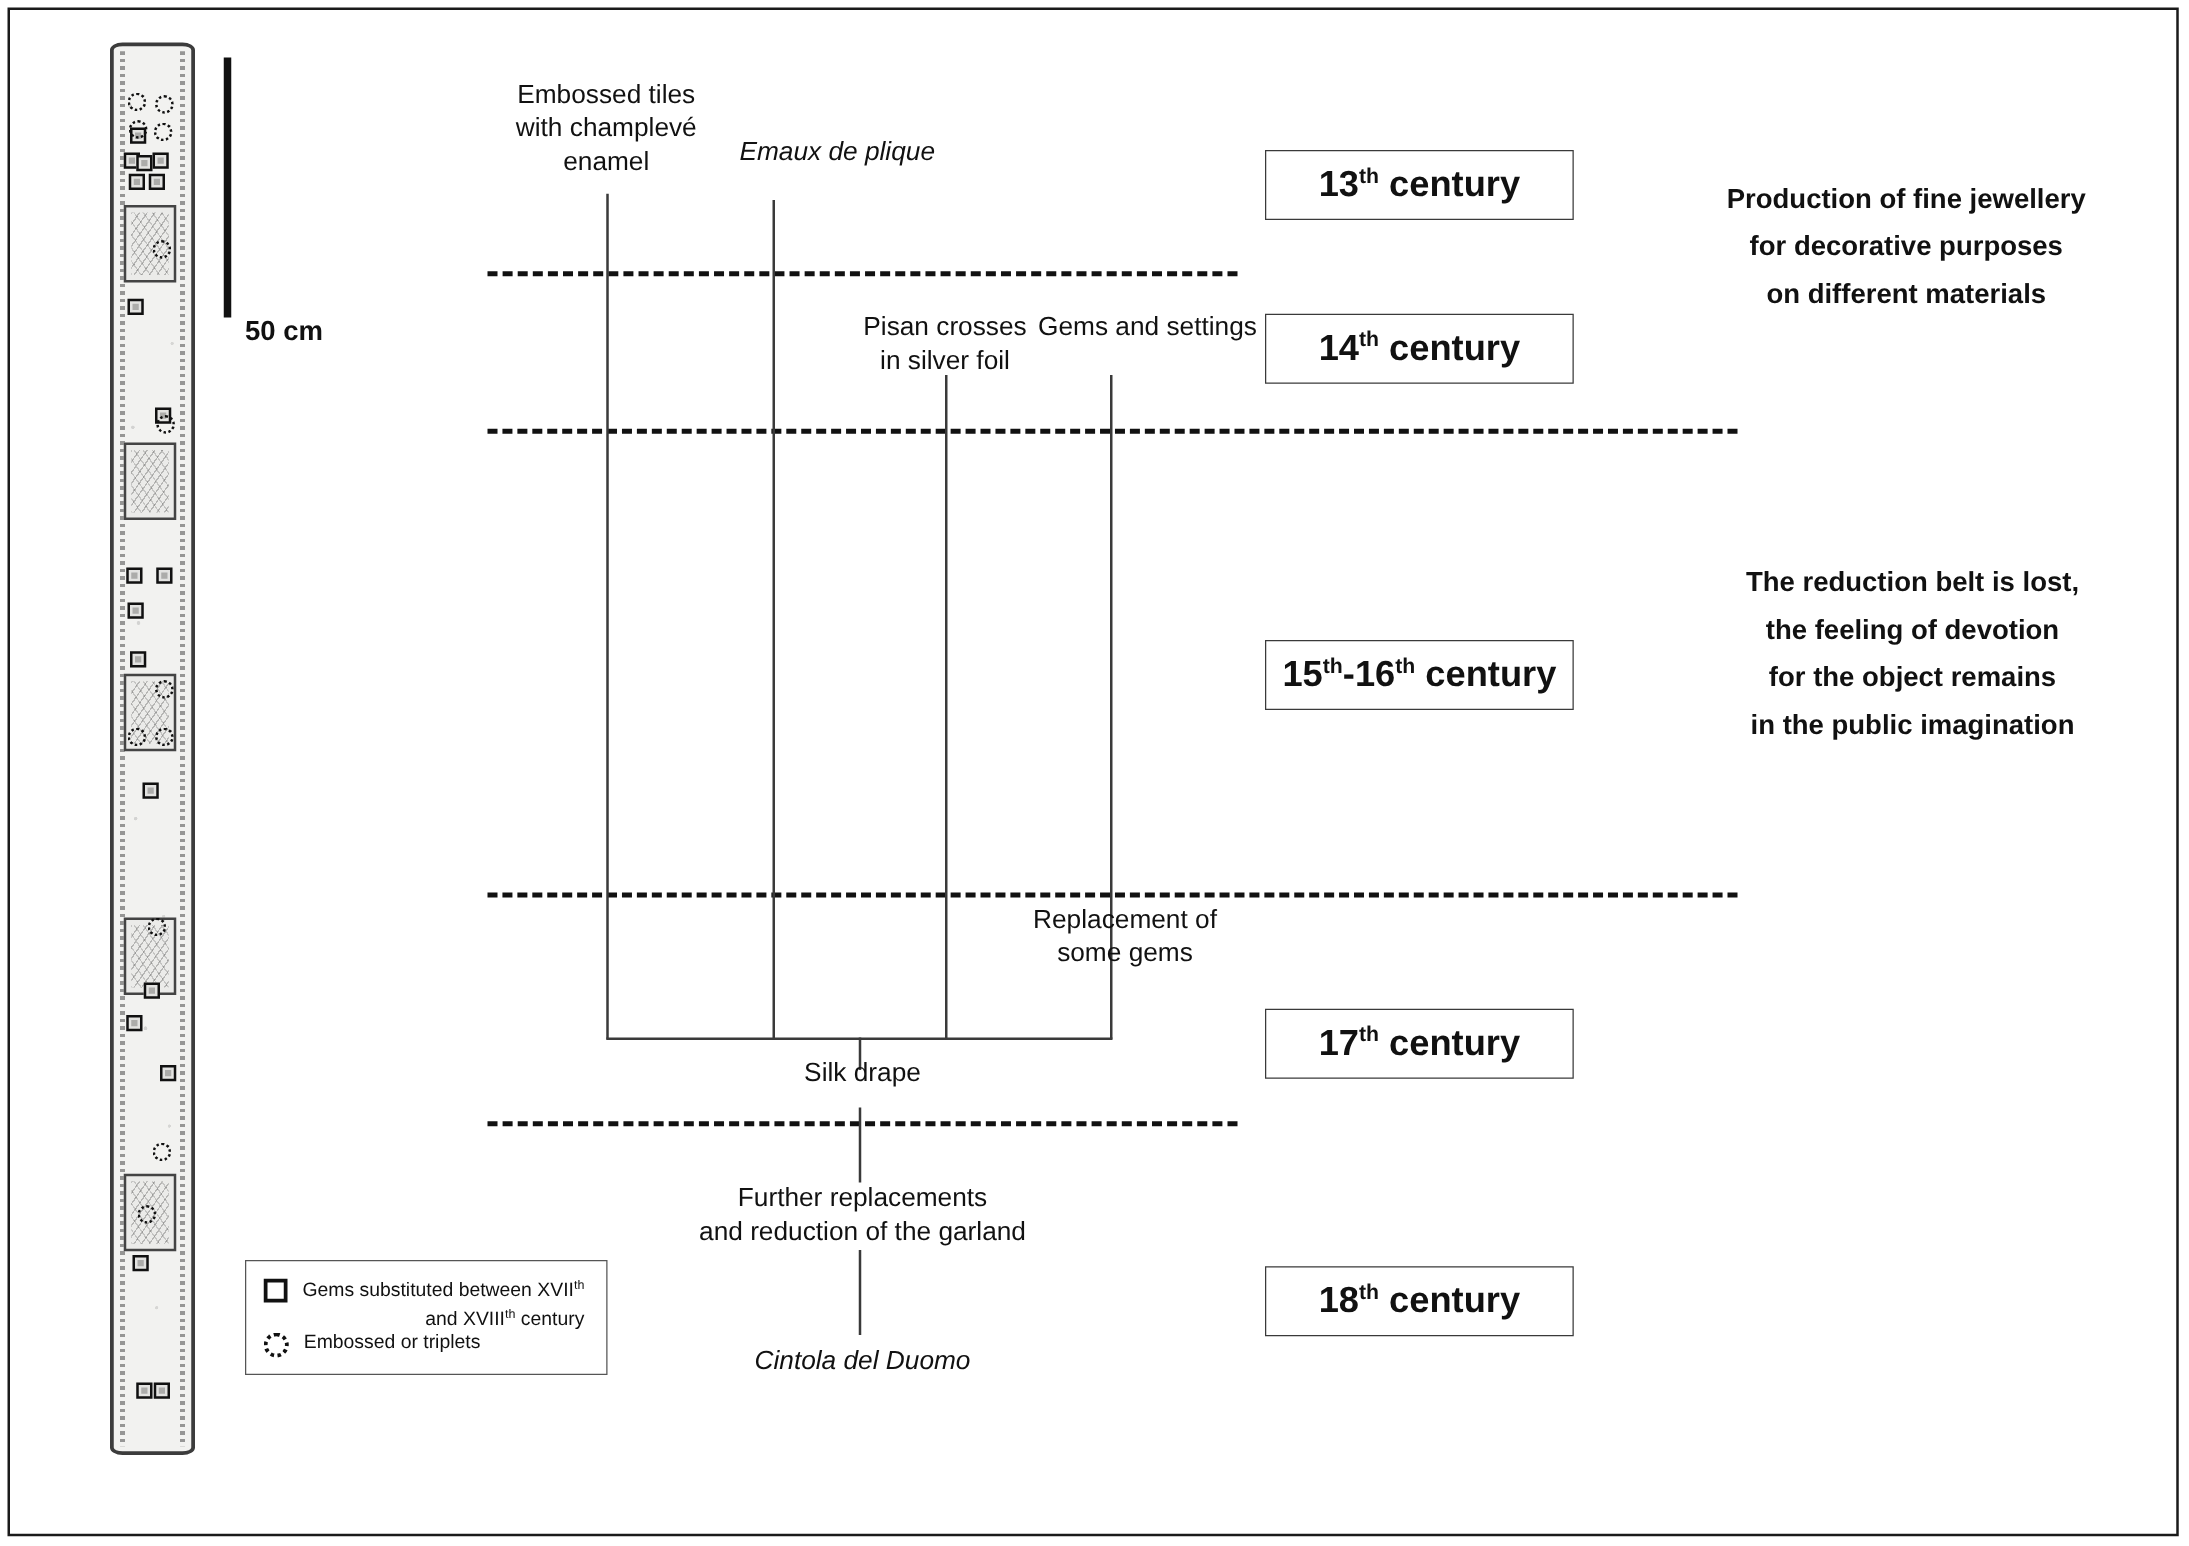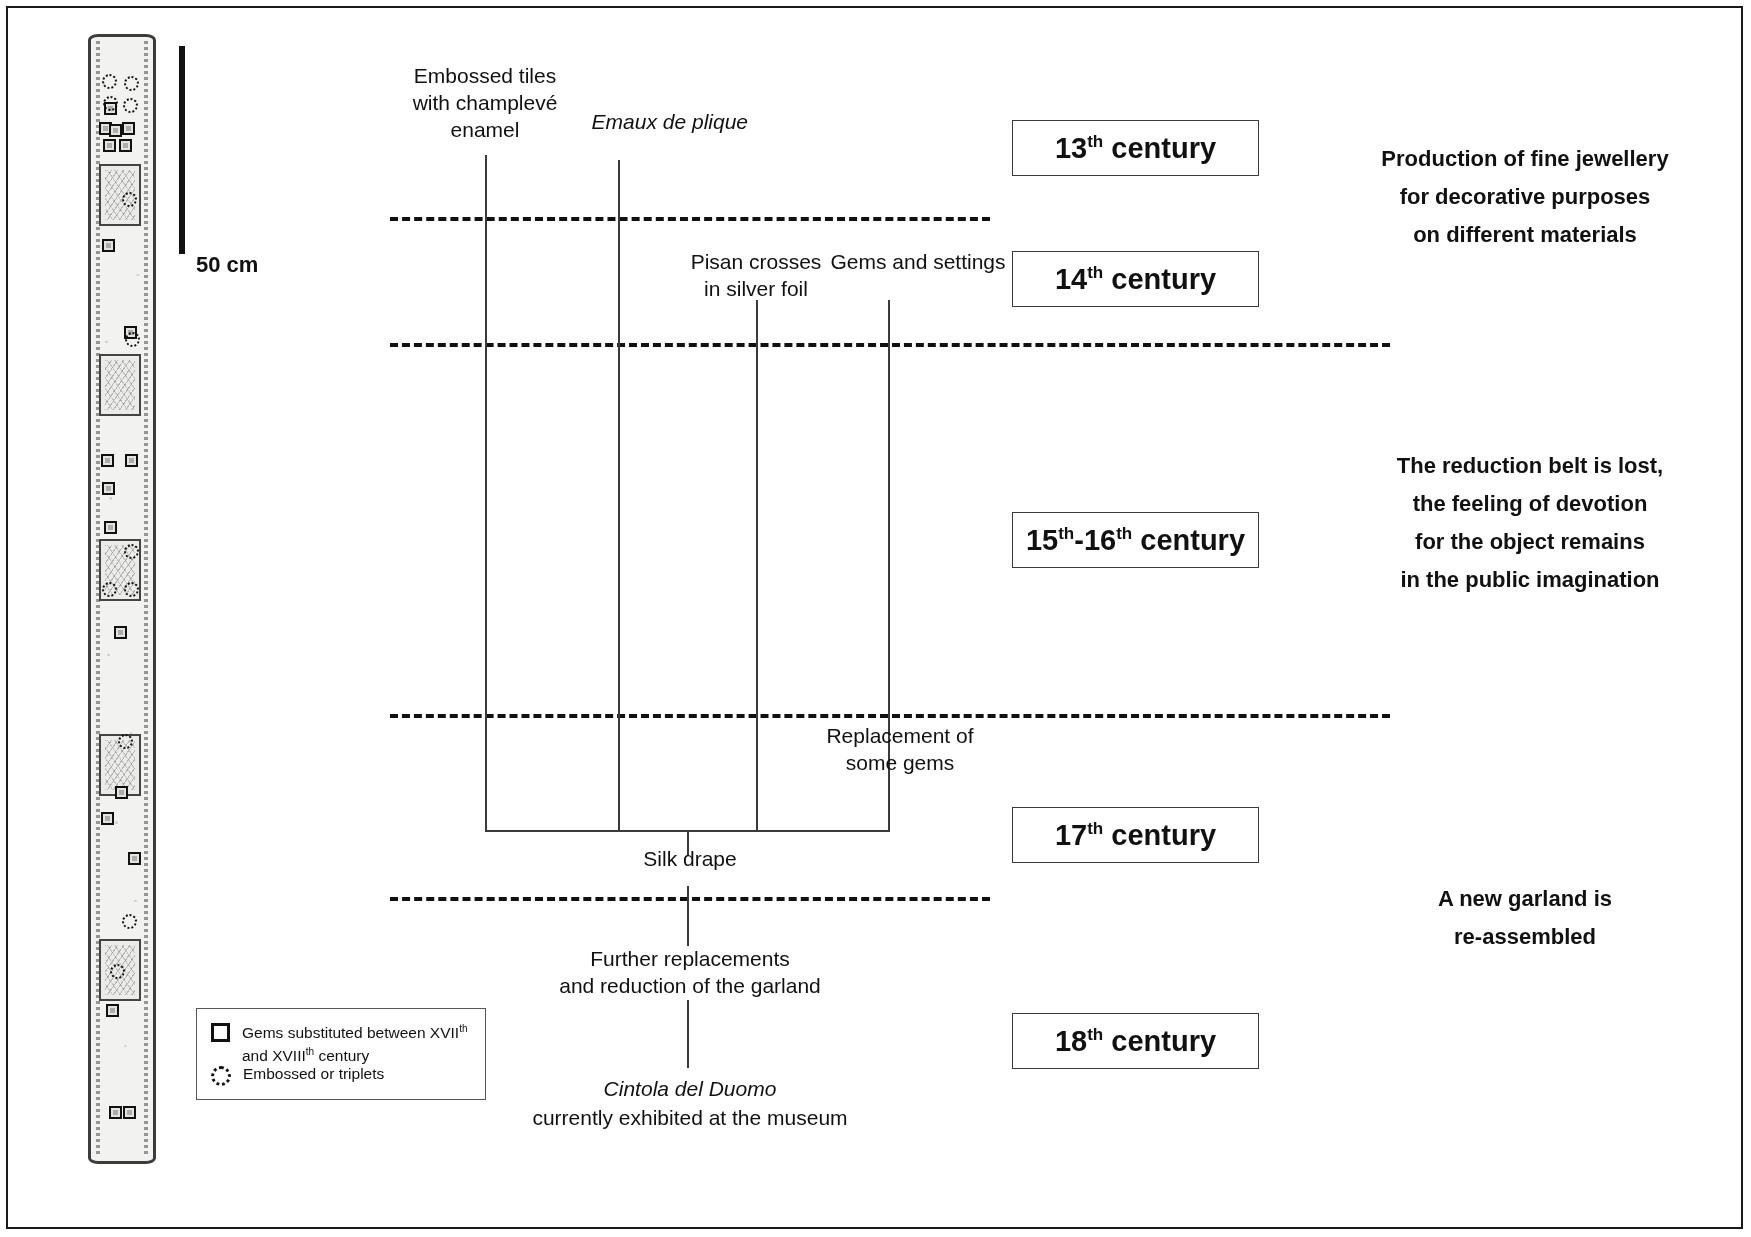--- a/index.html
+++ b/index.html
@@ -43,21 +43,21 @@
   .panel::after{content:"";position:absolute;left:4px;top:4px;right:4px;bottom:4px;
     background:repeating-linear-gradient(125deg,rgba(60,60,60,.30) 0 1px,transparent 1px 5px),
                repeating-linear-gradient(55deg,rgba(60,60,60,.22) 0 1px,transparent 1px 6px);}
 
   
   .scalebar{position:absolute;left:179px;top:46px;width:6px;height:208px;background:#111;}
   .scalelabel{position:absolute;left:196px;top:252px;font-size:22px;font-weight:bold;color:#111;white-space:nowrap;}
 
   
   .legend{position:absolute;left:196px;top:1008px;width:290px;height:92px;border:1.4px solid #555;background:#fff;box-sizing:border-box;}
-  .leg-row{position:absolute;display:flex;align-items:flex-start;}
+  .leg-row{position:absolute;display:flex;align-items:flex-start;text-align:right;}
   .leg-sq{width:19px;height:19px;border:3px solid #111;box-sizing:border-box;flex:0 0 auto;margin-top:4px;}
   .leg-circ{width:20px;height:20px;border-radius:50%;border:3px dotted #111;box-sizing:border-box;flex:0 0 auto;margin-top:2px;}
   .leg-txt{margin-left:12px;font-size:15.5px;line-height:19px;color:#111;}
   .sup{font-size:10px;vertical-align:super;}
 
   
   .dash{position:absolute;height:0;border-top:4px dashed #111;}
 
   
   .vline{position:absolute;width:2px;background:#3a3a3a;}
@@ -164,21 +164,20 @@
   <div class="tl-label ital" style="left:548px;top:108px;width:200px;text-align:right;">Emaux de plique</div>
   <div class="tl-label" style="left:672px;top:248px;width:168px;">Pisan crosses
 in silver foil</div>
   <div class="tl-label" style="left:818px;top:248px;width:200px;">Gems and settings</div>
   <div class="tl-label" style="left:800px;top:722px;width:200px;">Replacement of
 some gems</div>
   <div class="tl-label" style="left:600px;top:845px;width:180px;">Silk drape</div>
   <div class="tl-label" style="left:535px;top:945px;width:310px;">Further replacements
 and reduction of the garland</div>
   <div class="tl-label ital" style="left:545px;top:1075px;width:290px;">Cintola del Duomo</div>
-  <div class="tl-label" style="left:520px;top:1104px;width:340px;">currently exhibited at the museum</div>
 
   <div class="cbox" style="left:1012px;top:120px;width:247px;height:56px;">
     <span><span>13</span><span class="sup">th</span><span> century</span></span>
   </div>
   <div class="cbox" style="left:1012px;top:251px;width:247px;height:56px;">
     <span><span>14</span><span class="sup">th</span><span> century</span></span>
   </div>
   <div class="cbox" style="left:1012px;top:512px;width:247px;height:56px;">
     <span><span>15</span><span class="sup">th</span><span>-16</span><span class="sup">th</span><span> century</span></span>
   </div>
@@ -189,15 +188,13 @@
     <span><span>18</span><span class="sup">th</span><span> century</span></span>
   </div>
 
   <div class="note" style="left:1360px;top:140px;width:330px;">Production of fine jewellery
 for decorative purposes
 on different materials</div>
   <div class="note" style="left:1360px;top:447px;width:340px;">The reduction belt is lost,
 the feeling of devotion
 for the object remains
 in the public imagination</div>
-  <div class="note" style="left:1360px;top:880px;width:330px;">A new garland is
-re-assembled</div>
 </div>
 
 </body></html>

